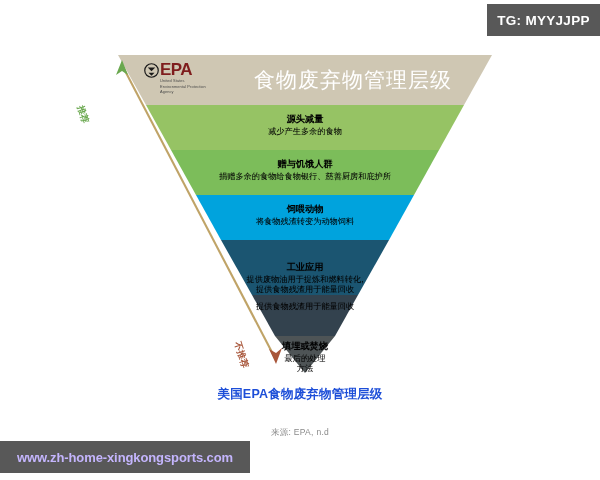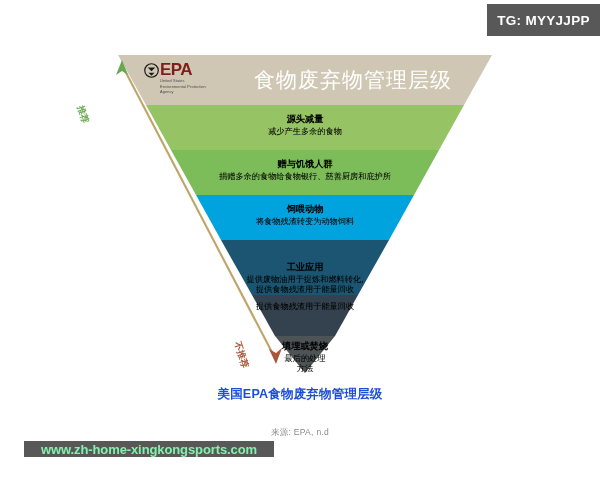--- a/index.html
+++ b/index.html
@@ -36,30 +36,29 @@
     align-items: center;
     justify-content: center;
   }
 
   
   #url-bar {
     position: absolute;
     left: 0px;
     top: 441px;
     width: 250px;
-    height: 16px;
+    height: 32px;
     background: #585858;
-    color: #86efac;
+    color: #c4b5fd;
     font-size: 13px;
     font-weight: bold;
     display: flex;
     align-items: center;
     justify-content: center;
     letter-spacing: -0.1px;
-    margin-left: 24px;
   }
 
   
   #figure {
     position: absolute;
     left: 118px;
     top: 55px;
     width: 374px;
     height: 318px;
   }

